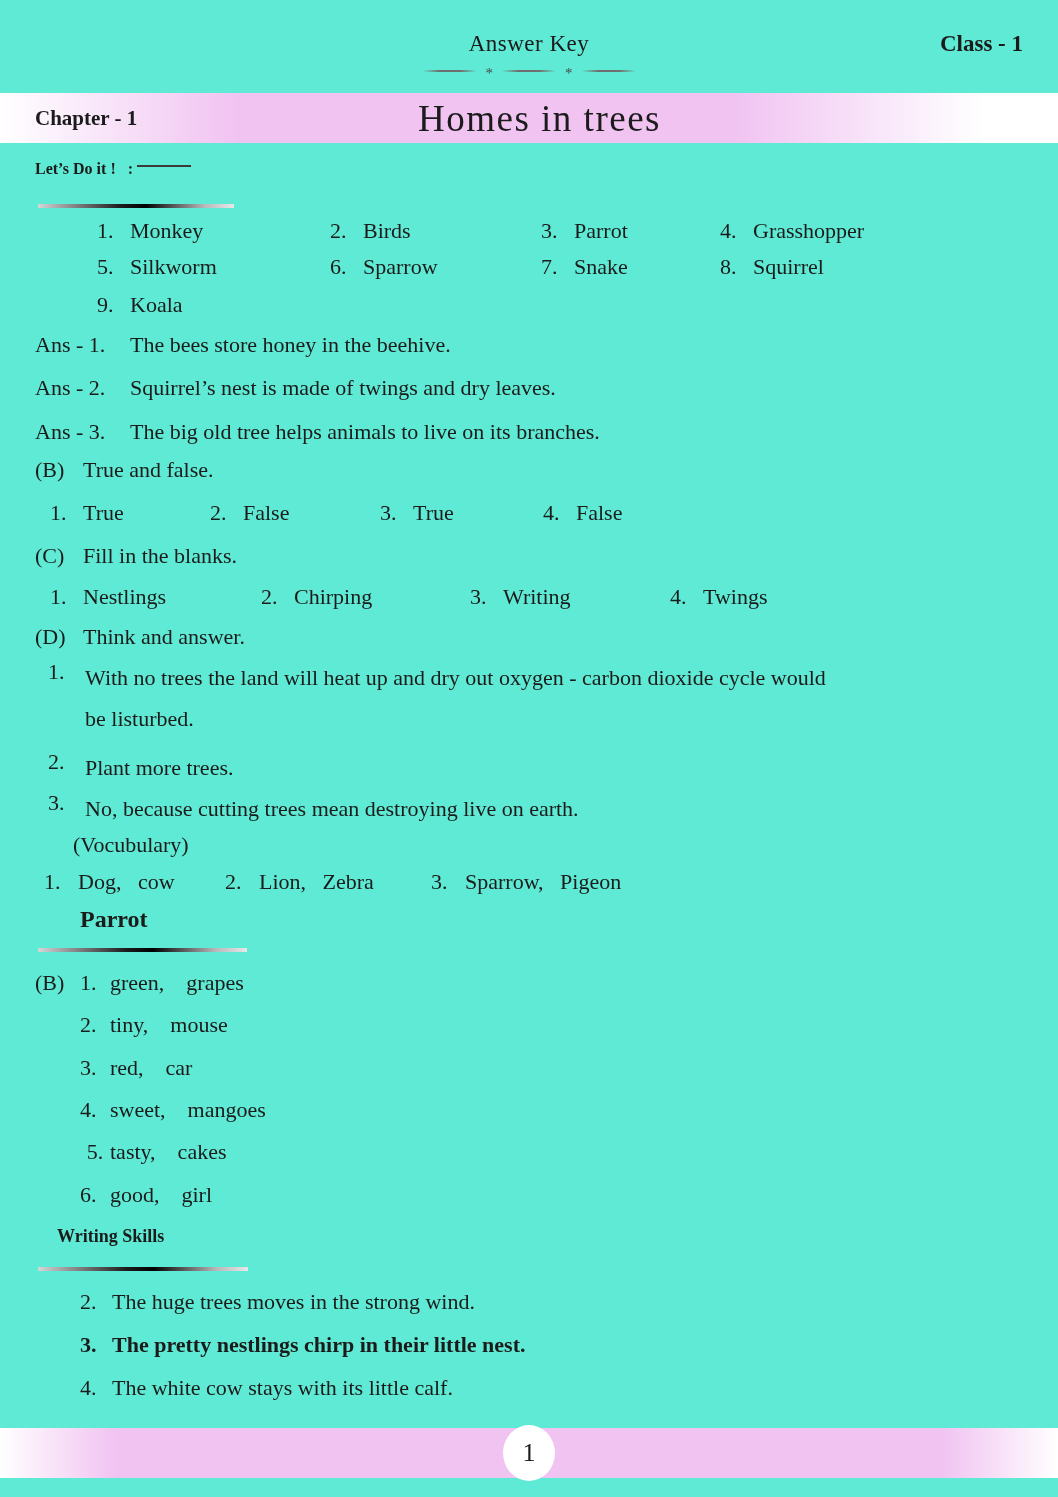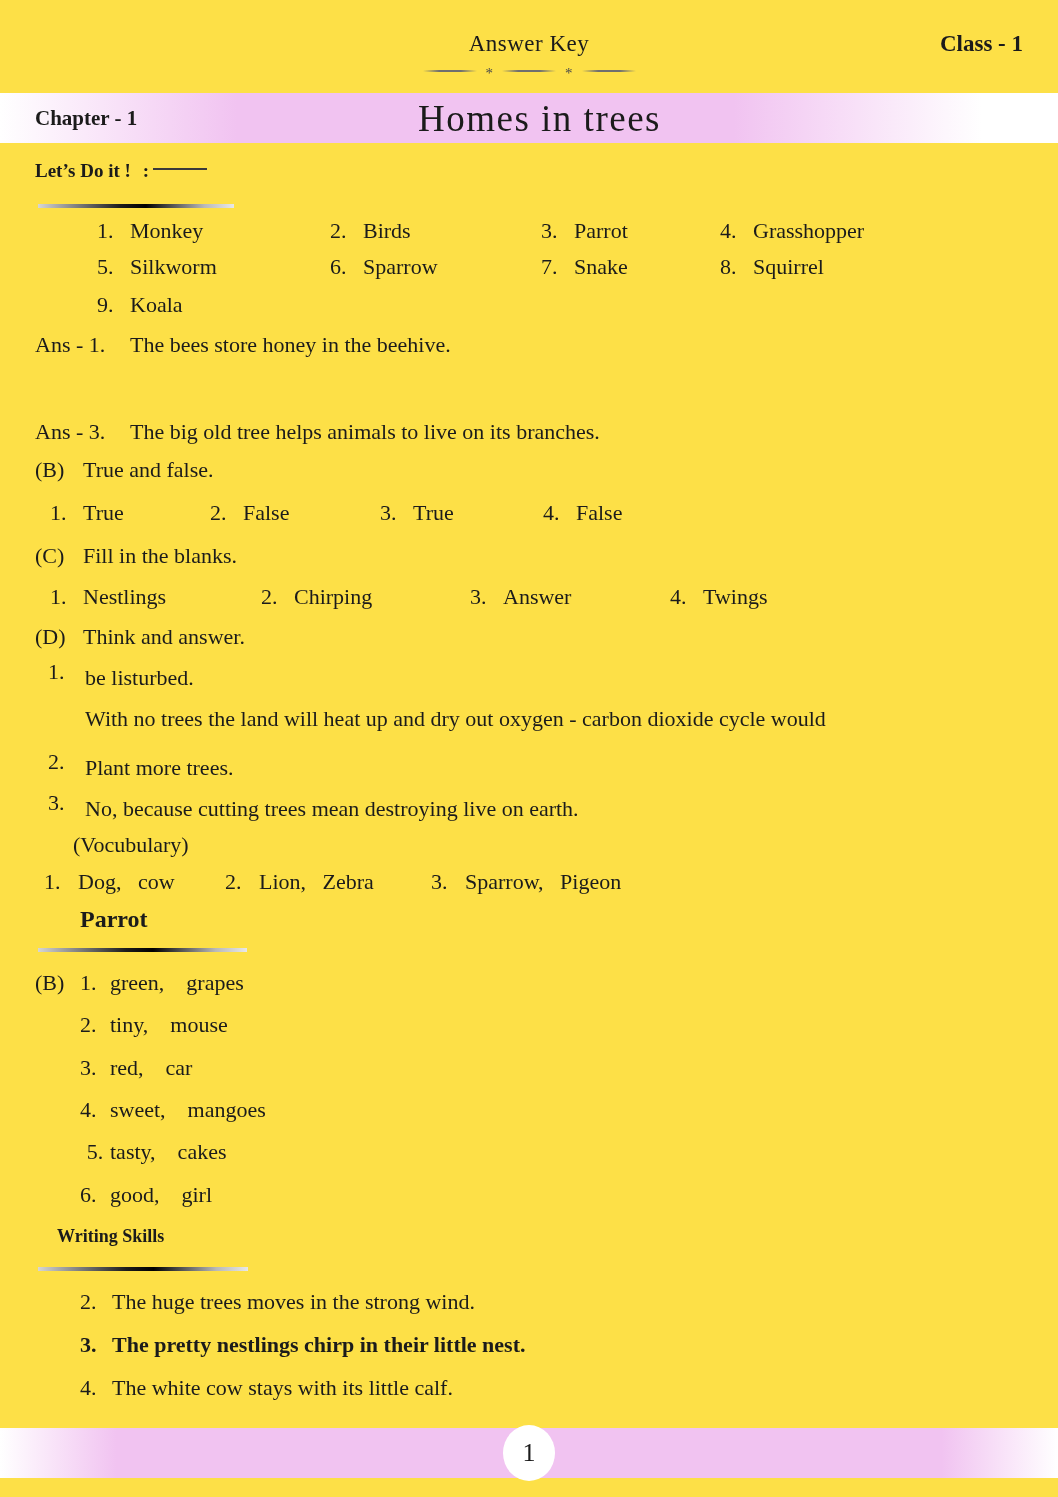--- a/index.html
+++ b/index.html
@@ -3,21 +3,21 @@
 <meta charset="utf-8">
 <style>
   :root{
     --banner-pink:#f1c3f1;
     --text-color:#1b1b1b;
   }
   html,body{margin:0;padding:0;background:#ffffff;}
   .page{
     position:relative;
     width:1058px;height:1497px;
-    background:#fde047;
+    background:#5eead4;
     font-family:"Liberation Serif", serif;
     color:var(--text-color);
     overflow:hidden;
   }
   .abs{position:absolute;}
   .t22{font-size:22px;line-height:30px;}
   .pre{white-space:pre;}
 
   
   .hdr-title{top:31px;left:0;width:100%;text-align:center;font-size:23px;letter-spacing:.5px;}
@@ -29,21 +29,21 @@
   
   .banner{
     top:93px;left:0;width:1058px;height:50px;
     background:linear-gradient(90deg,#ffffff 0%,var(--banner-pink) 22%,var(--banner-pink) 68%,#ffffff 91%,#ffffff 100%);
     padding-left:21px;
   }
   .banner .chapter{position:absolute;left:35px;top:0;height:50px;line-height:50px;font-size:21px;font-weight:bold;}
   .banner .title{position:absolute;left:0;width:100%;top:0;height:50px;line-height:52px;text-align:center;font-size:37px;letter-spacing:1.5px;font-family:Liberation Serif, serif;}
 
   
-  .h-lets{top:160px;left:35px;font-size:19px;font-weight:bold;}
+  .h-lets{top:160px;left:35px;font-size:16px;font-weight:bold;}
   .h-colon{font-weight:bold;margin-left:12px;}
   .h-dashline{display:inline-block;width:54px;border-top:2px solid #3a3a3a;vertical-align:middle;margin-left:4px;margin-bottom:8px;}
   .u-lets{top:204px;left:38px;width:196px;height:4px;}
   .grad-underline{background:linear-gradient(90deg,#d6d6d6 0%,#1c1c1c 42%,#000000 55%,#b9b9b9 85%,#e8e8e8 100%);}
   .h-grammar{top:906px;left:80px;font-size:24px;font-weight:bold;}
   .u-grammar{top:948px;left:38px;width:209px;height:4px;}
   .h-writing{top:1226px;left:57px;font-size:18px;font-weight:bold;}
   .u-writing{top:1267px;left:38px;width:210px;height:4px;}
 
   
@@ -127,49 +127,52 @@
     <span class="cell"><span class="num">7.</span><span>Snake</span></span>
     <span class="cell"><span class="num">8.</span><span>Squirrel</span></span>
   </div>
   <div class="abs t22 match-row mr3">
     <span class="cell"><span class="num">9.</span><span>Koala</span></span>
   </div>
 
   <div class="abs t22 ans-row ans1">
     <span class="ans-prefix">Ans - 1.</span><span>The bees store honey in the beehive.</span>
   </div>
+  <div class="abs t22 ans-row ans2">
+    <span class="ans-prefix">Ans - 2.</span><span>Squirrel’s nest is made of twings and dry leaves.</span>
+  </div>
   <div class="abs t22 ans-row ans3">
     <span class="ans-prefix">Ans - 3.</span><span>The big old tree helps animals to live on its branches.</span>
   </div>
 
   <div class="abs t22 sec-head secB">
     <span class="sec-paren">(B)</span><span>True and false.</span>
   </div>
   <div class="abs t22 tf-row">
     <span class="cell"><span class="num">1.</span><span>True</span></span>
     <span class="cell"><span class="num">2.</span><span>False</span></span>
     <span class="cell"><span class="num">3.</span><span>True</span></span>
     <span class="cell"><span class="num">4.</span><span>False</span></span>
   </div>
 
   <div class="abs t22 sec-head secC">
     <span class="sec-paren">(C)</span><span>Fill in the blanks.</span>
   </div>
   <div class="abs t22 fib-row">
     <span class="cell"><span class="num">1.</span><span>Nestlings</span></span>
     <span class="cell"><span class="num">2.</span><span>Chirping</span></span>
-    <span class="cell"><span class="num">3.</span><span>Answer</span></span>
+    <span class="cell"><span class="num">3.</span><span>Writing</span></span>
     <span class="cell"><span class="num">4.</span><span>Twings</span></span>
   </div>
 
   <div class="abs t22 sec-head secD">
     <span class="sec-paren">(D)</span><span>Think and answer.</span>
   </div>
   <div class="abs t22 think tk1">
-    <span class="num">1.</span><span class="lines"><span>be listurbed.</span><span>With no trees the land will heat up and dry out oxygen - carbon dioxide cycle would</span></span>
+    <span class="num">1.</span><span class="lines"><span>With no trees the land will heat up and dry out oxygen - carbon dioxide cycle would</span><span>be listurbed.</span></span>
   </div>
   <div class="abs t22 think tk2">
     <span class="num">2.</span><span class="lines"><span>Plant more trees.</span></span>
   </div>
   <div class="abs t22 think tk3">
     <span class="num">3.</span><span class="lines"><span>No, because cutting trees mean destroying live on earth.</span></span>
   </div>
   <div class="abs t22 vocab-label">(Vocubulary)</div>
   <div class="abs t22 vocab-row">
     <span class="cell pre"><span class="num">1.</span><span class="pre">Dog,   cow</span></span>

